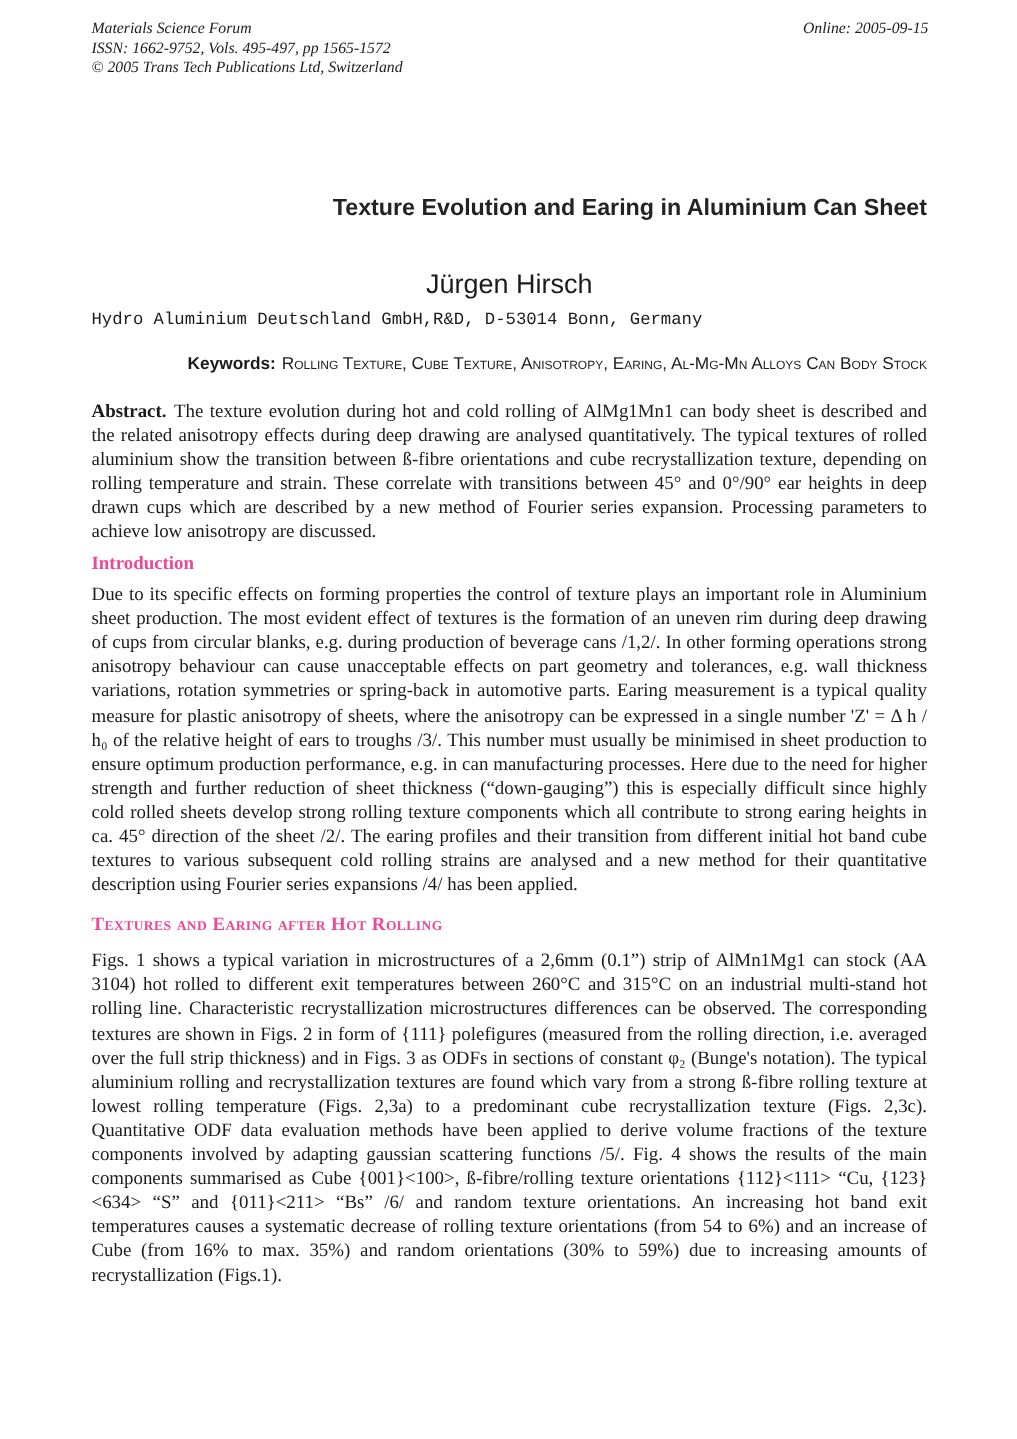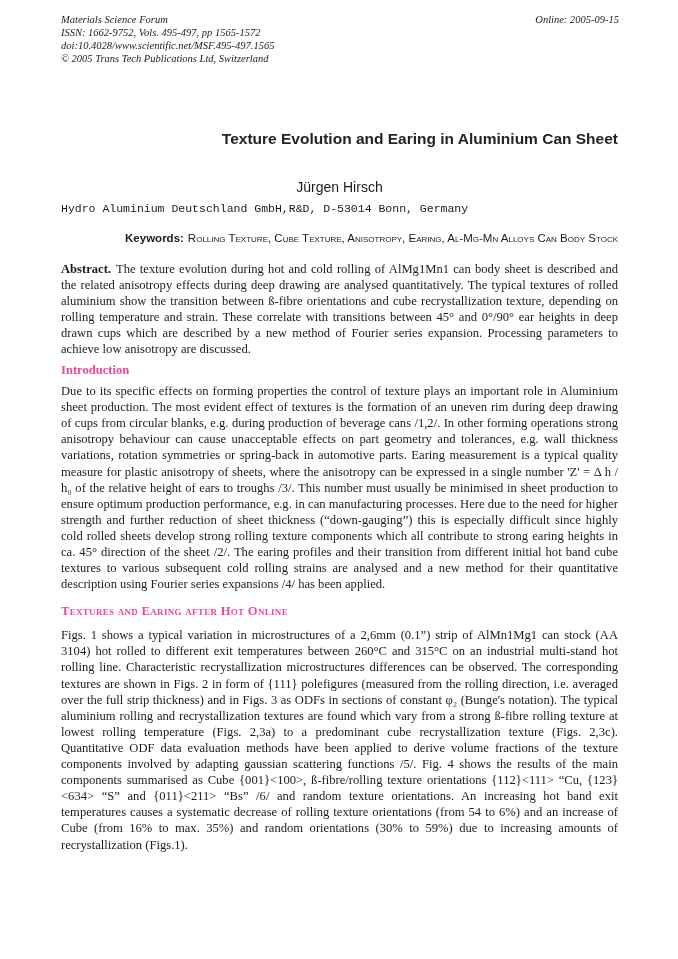--- a/index.html
+++ b/index.html
@@ -37,21 +37,21 @@
     margin: 130px 0 0 0;
     font-family: "Liberation Sans", sans-serif;
     font-weight: bold;
     font-size: 15.5px;
     text-align: right;
     color: #232323;
   }
   .author {
     margin-top: 31px;
     font-family: "Liberation Sans", sans-serif;
-    font-size: 14px;
+    font-size: 18px;
     text-align: center;
   }
   .affiliation {
     margin-top: 7px;
     font-family: Liberation Mono, monospace;
     font-size: 11.5px;
     text-align: left;
   }
   .email {
     margin-top: 6px;
@@ -93,21 +93,20 @@
   .sec2-body { margin-top: 8px; }
 </style>
 </head>
 <body>
 
 <div class="page">
 
   <div class="hdr hdr-left">
     <div>Materials Science Forum</div>
     <div>ISSN: 1662-9752, Vols. 495-497, pp 1565-1572</div>
-    <div>doi:10.4028/www.scientific.net/MSF.495-497.1565</div>
     <div>© 2005 Trans Tech Publications Ltd, Switzerland</div>
   </div>
 
   <div class="hdr hdr-right">Online: 2005-09-15</div>
 
   <div class="content">
 
     <h1 class="title">Texture Evolution and Earing in Aluminium Can Sheet</h1>
 
     <div class="author">Jürgen Hirsch</div>
@@ -117,17 +116,17 @@
       <span class="kw-label">Keywords:</span><span class="kw-text">Rolling Texture, Cube Texture, Anisotropy, Earing, Al-Mg-Mn Alloys Can Body Stock</span>
     </p>
 
     <p class="body-text abstract">
       <span class="para-label">Abstract.</span><span>The texture evolution during hot and cold rolling of AlMg1Mn1 can body sheet is described and the related anisotropy effects during deep drawing are analysed quantitatively. The typical textures of rolled aluminium show the transition between ß-fibre orientations and cube recrystallization texture, depending on rolling temperature and strain. These correlate with transitions between 45° and 0°/90° ear heights in deep drawn cups which are described by a new method of Fourier series expansion. Processing parameters to achieve low anisotropy are discussed.</span>
     </p>
 
     <h2 class="sec-head">Introduction</h2>
     <p class="body-text intro-body">Due to its specific effects on forming properties the control of texture plays an important role in Aluminium sheet production. The most evident effect of textures is the formation of an uneven rim during deep drawing of cups from circular blanks, e.g. during production of beverage cans /1,2/. In other forming operations strong anisotropy behaviour can cause unacceptable effects on part geometry and tolerances, e.g. wall thickness variations, rotation symmetries or spring-back in automotive parts. Earing measurement is a typical quality measure for plastic anisotropy of sheets, where the anisotropy can be expressed in a single number 'Z' = Δ h / h₀ of the relative height of ears to troughs /3/. This number must usually be minimised in sheet production to ensure optimum production performance, e.g. in can manufacturing processes. Here due to the need for higher strength and further reduction of sheet thickness (“down-gauging”) this is especially difficult since highly cold rolled sheets develop strong rolling texture components which all contribute to strong earing heights in ca. 45° direction of the sheet /2/. The earing profiles and their transition from different initial hot band cube textures to various subsequent cold rolling strains are analysed and a new method for their quantitative description using Fourier series expansions /4/ has been applied.</p>
 
-    <h2 class="sec-head caps">Textures and Earing after Hot Online</h2>
+    <h2 class="sec-head caps">Textures and Earing after Hot Rolling</h2>
     <p class="body-text sec2-body">Figs. 1 shows a typical variation in microstructures of a 2,6mm (0.1”) strip of AlMn1Mg1 can stock (AA 3104) hot rolled to different exit temperatures between 260°C and 315°C on an industrial multi-stand hot rolling line. Characteristic recrystallization microstructures differences can be observed. The corresponding textures are shown in Figs. 2 in form of {111} polefigures (measured from the rolling direction, i.e. averaged over the full strip thickness) and in Figs. 3 as ODFs in sections of constant φ₂ (Bunge's notation). The typical aluminium rolling and recrystallization textures are found which vary from a strong ß-fibre rolling texture at lowest rolling temperature (Figs. 2,3a) to a predominant cube recrystallization texture (Figs. 2,3c). Quantitative ODF data evaluation methods have been applied to derive volume fractions of the texture components involved by adapting gaussian scattering functions /5/. Fig. 4 shows the results of the main components summarised as Cube {001}&lt;100&gt;, ß-fibre/rolling texture orientations {112}&lt;111&gt; “Cu, {123}&lt;634&gt; “S” and {011}&lt;211&gt; “Bs” /6/ and random texture orientations. An increasing hot band exit temperatures causes a systematic decrease of rolling texture orientations (from 54 to 6%) and an increase of Cube (from 16% to max. 35%) and random orientations (30% to 59%) due to increasing amounts of recrystallization (Figs.1).</p>
 
   </div>
 </div>
 
 </body></html>

